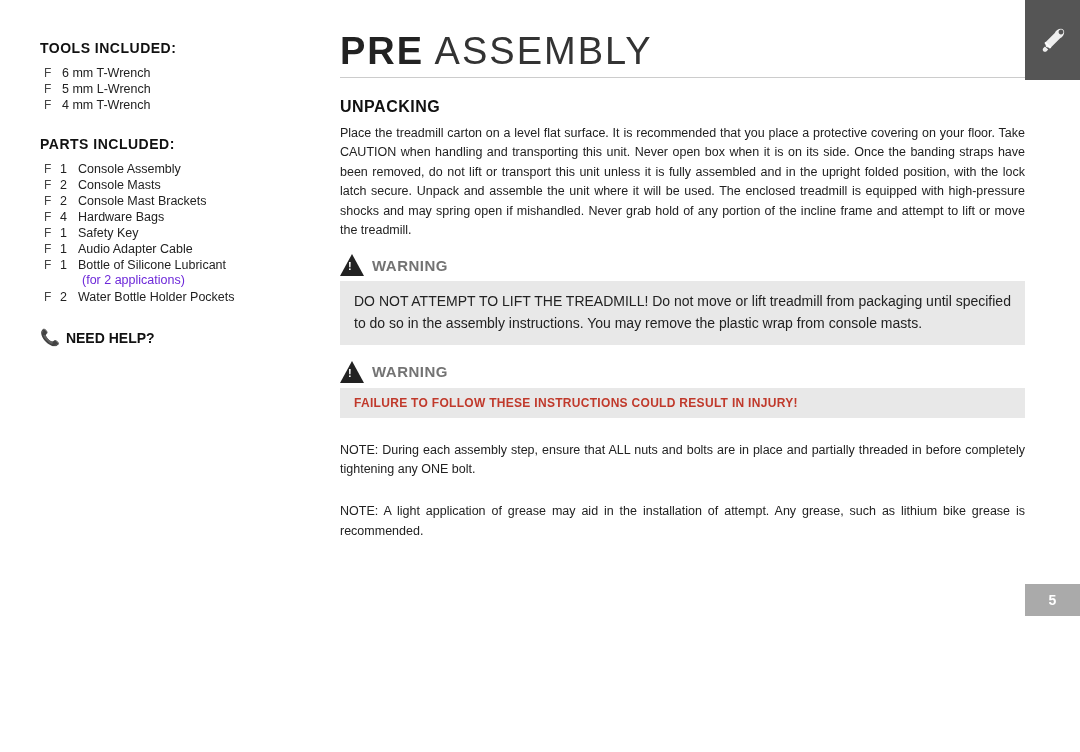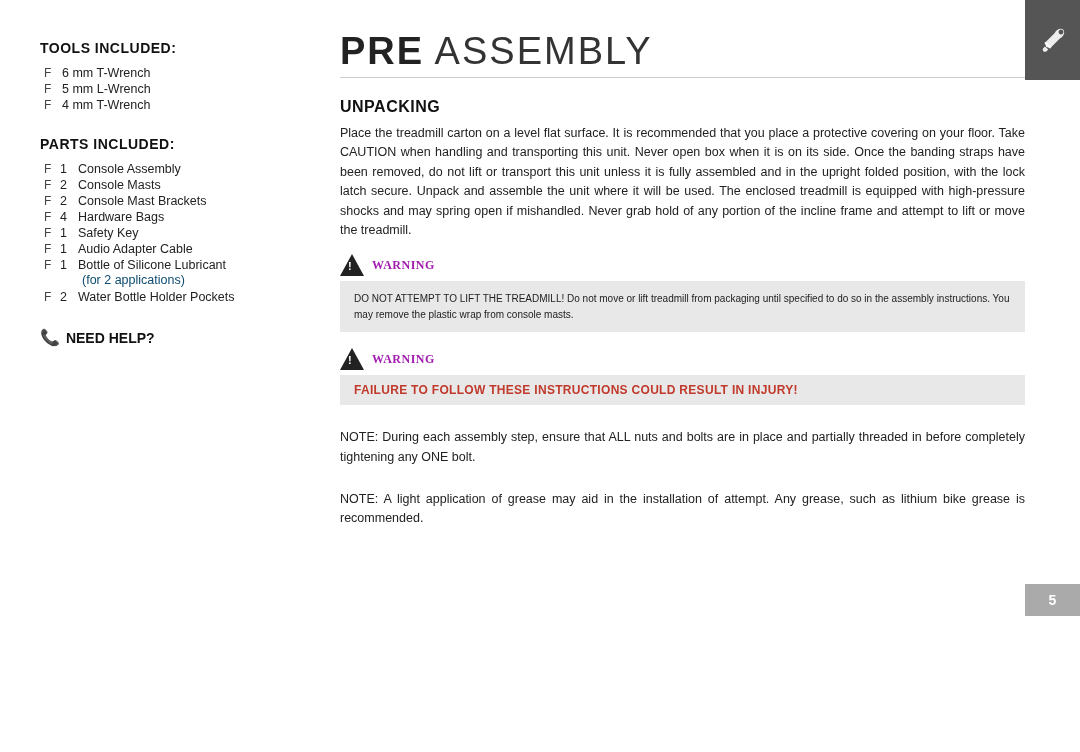--- a/index.html
+++ b/index.html
@@ -70,21 +70,21 @@
       color: #444;
       font-size: 12px;
       min-width: 10px;
     }
     .parts-list li .num {
       min-width: 12px;
     }
     .parts-list li .indent {
       padding-left: 22px;
       font-size: 12.5px;
-      color: #0c4a6e;
+      color: #6d28d9;
       margin-top: -1px;
     }
 
     
     .need-help-section {
       margin-top: 10px;
     }
     .need-help-title {
       font-size: 14px;
       font-weight: 900;
@@ -172,26 +172,25 @@
     }
 
     
     .warning-header {
       display: flex;
       align-items: center;
       gap: 8px;
       margin-bottom: 5px;
     }
     .warning-title {
-      font-size: 12px;
-      font-weight: 900;
-      color: #a21caf;
+      font-size: 15px;
+      font-weight: 900;
+      color: #737373;
       text-transform: uppercase;
       letter-spacing: 0.5px;
-      font-family: Liberation Serif, serif;
     }
     .warning-triangle {
       display: inline-block;
       width: 0;
       height: 0;
       border-left: 12px solid transparent;
       border-right: 12px solid transparent;
       border-bottom: 22px solid #222;
       position: relative;
     }
@@ -202,21 +201,21 @@
       left: -4px;
       color: #fff;
       font-size: 11px;
       font-weight: 900;
     }
 
     .warning-box {
       background: #e8e8e8;
       padding: 10px 14px;
       margin-bottom: 16px;
-      font-size: 10px;
+      font-size: 14px;
       color: #222;
       line-height: 1.55;
     }
 
     .warning-box-red {
       background: #e8e8e8;
       padding: 8px 14px;
       margin-bottom: 14px;
       font-size: 12px;
       color: #c0392b;

